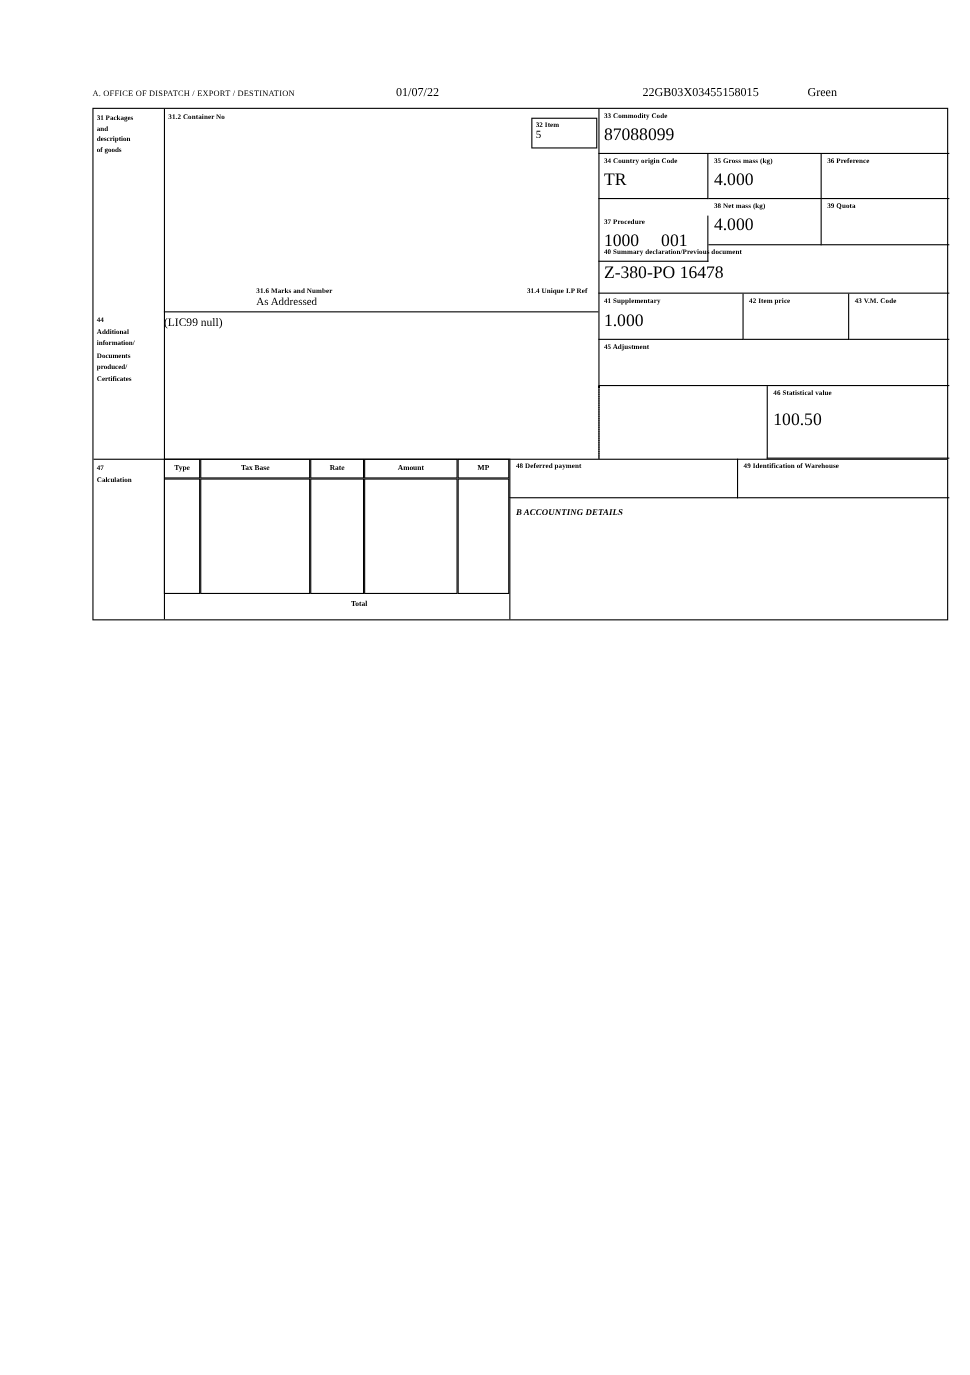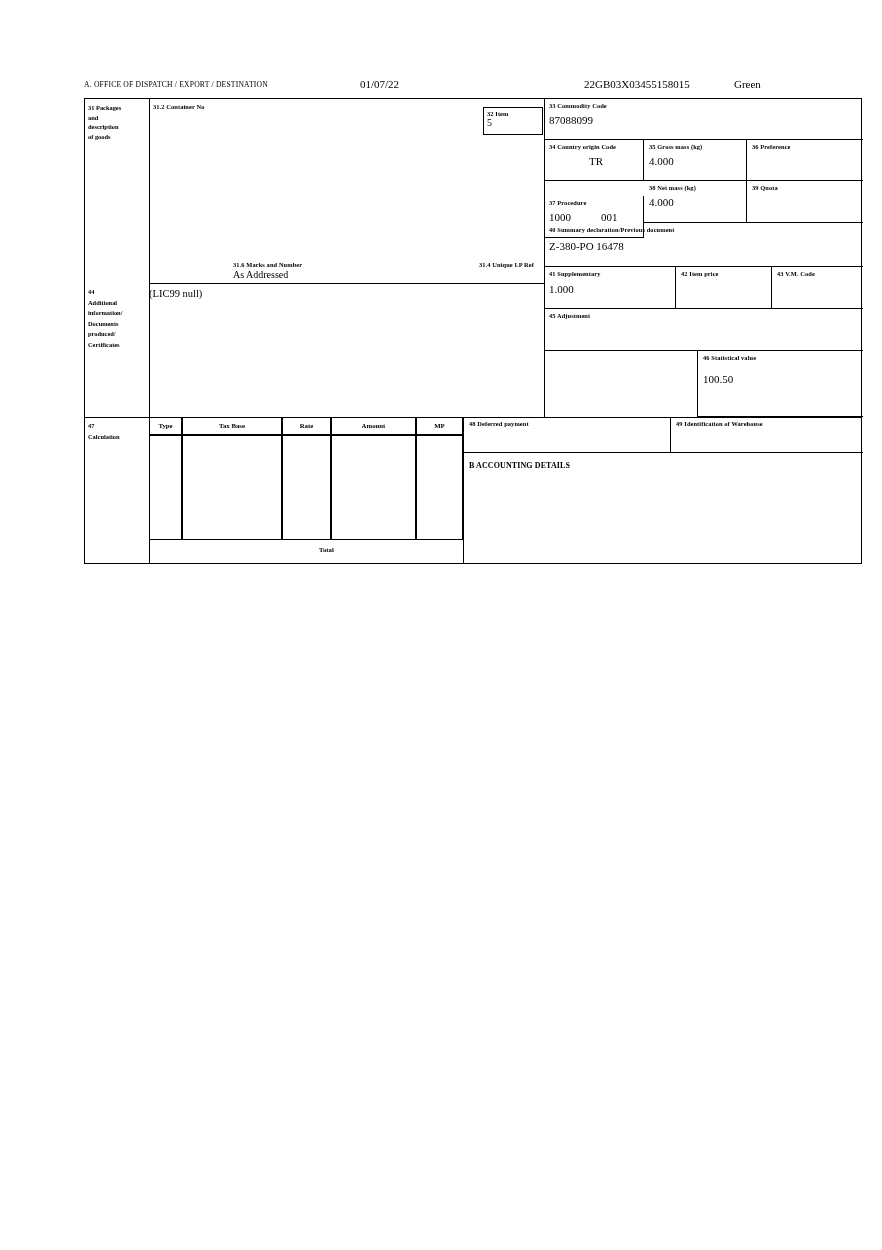--- a/index.html
+++ b/index.html
@@ -78,21 +78,21 @@
   .bx { border: 1px solid #000; }
 
   .lbl {
     font-size: 6.4px;
     font-weight: bold;
     font-family: "Liberation Serif", serif;
     letter-spacing: 0.1px;
     white-space: nowrap;
   }
   .val {
-    font-size: 11px;
+    font-size: 16px;
     font-family: "Liberation Serif", serif;
     white-space: nowrap;
   }
   .val-s {
     font-size: 9.5px;
   }
 
   
   #box31-label { left: 1px;  top: 2px;  width: 64px; }
   #box31-label .lbl-line { font-size: 6.4px; font-weight: bold; line-height: 9.5px; }
@@ -156,21 +156,21 @@
 
     <div class="cell" style="left:459px; top:0px; width:0px; height:318px; border-left:1px solid #000;"></div>
 
     <div class="cell bb" style="left:459px; top:0px; width:319px; height:41px; padding:3px 0 0 5px;">
       <div class="lbl">33 Commodity Code</div>
       <div class="val" style="margin-top:5px;">87088099</div>
     </div>
 
     <div class="cell bb br" style="left:459px; top:41px; width:100px; height:41px; padding:3px 0 0 5px;">
       <div class="lbl">34 Country origin Code</div>
-      <div class="val" style="margin-top:5px;margin-left:40px;">TR</div>
+      <div class="val" style="margin-top:5px;">TR</div>
     </div>
     <div class="cell bb br" style="left:559px; top:41px; width:103px; height:41px; padding:3px 0 0 5px;">
       <div class="lbl">35 Gross mass (kg)</div>
       <div class="val" style="margin-top:5px;">4.000</div>
     </div>
     <div class="cell bb" style="left:662px; top:41px; width:116px; height:41px; padding:3px 0 0 5px;">
       <div class="lbl">36 Preference</div>
       <div class="val" style="margin-top:5px;"></div>
     </div>
 
@@ -270,18 +270,18 @@
       <div class="lbl">48 Deferred payment</div>
       <div class="val-s" style="margin-top:4px;"></div>
     </div>
 
     <div class="cell bb" style="left:586px; top:318px; width:192px; height:36px; padding:3px 0 0 5px;">
       <div class="lbl">49 Identification of Warehouse</div>
       <div class="val-s" style="margin-top:4px;"></div>
     </div>
 
     <div class="cell bl" style="left:378px; top:354px; width:400px; height:110px; padding:8px 0 0 5px;">
-      <div class="lbl" style="font-size:8px;">B ACCOUNTING DETAILS</div>
+      <div class="lbl" style="font-size:8px;font-style:italic;">B ACCOUNTING DETAILS</div>
       <div class="val-s" style="margin-top:5px;"></div>
     </div>
 
   </div>
 </div>
 
 </body></html>

